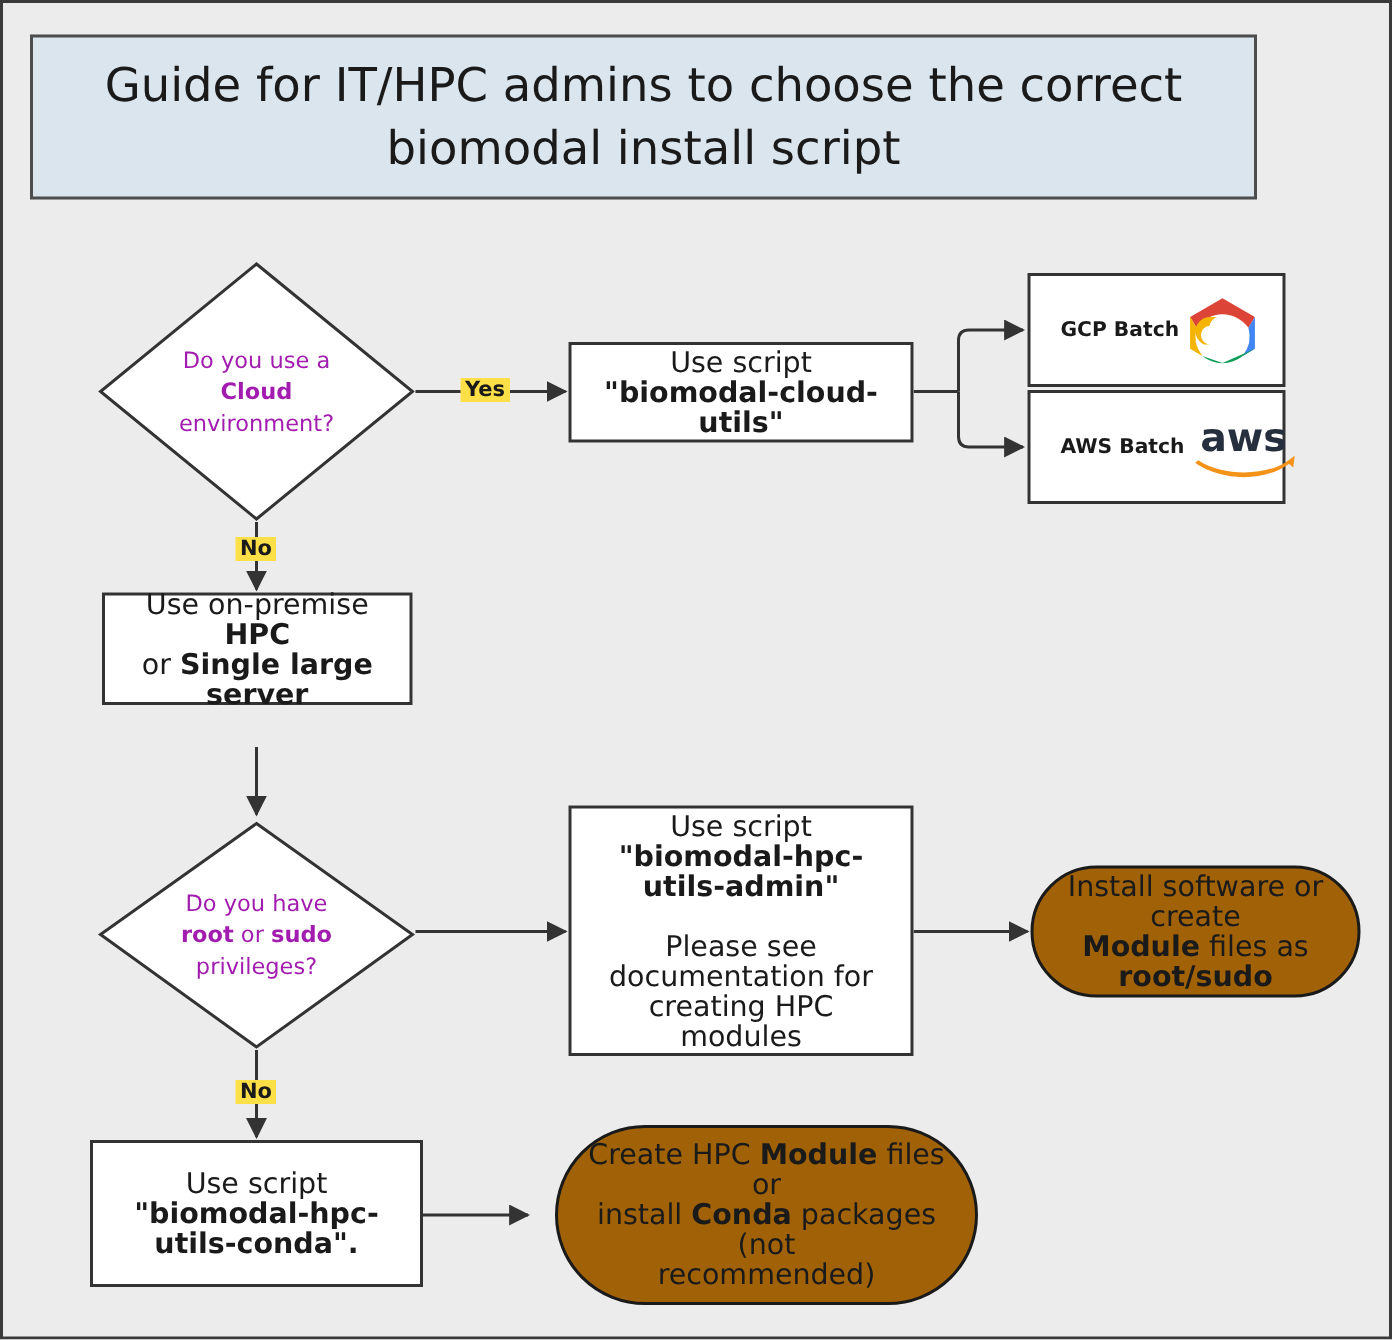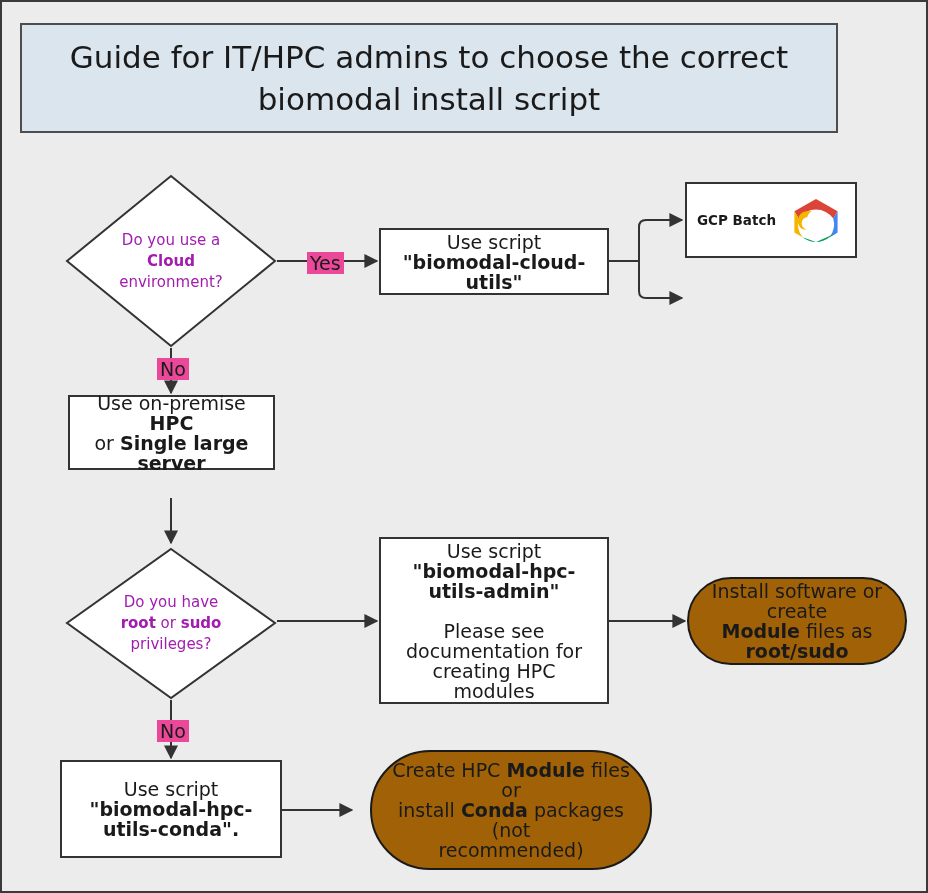--- a/index.html
+++ b/index.html
@@ -86,24 +86,24 @@
     justify-content: center;
     text-align: center;
     font-size: 15px;
     line-height: 21px;
     color: #a21caf;
   }
 
   
   .edge-label {
     position: absolute;
-    font-size: 19px;
-    font-weight: normal;
-    color: #1a1a1a;
-    background: #ec4899;
+    font-size: 14px;
+    font-weight: bold;
+    color: #1a1a1a;
+    background: #fde047;
     padding: 0 3px;
     white-space: nowrap;
   }
 
   
   #edges {
     position: absolute;
     left: 0; top: 0;
     width: 928px;
     height: 893px;
@@ -111,21 +111,21 @@
   }
 
   
   .vendor-box {
     position: absolute;
     background: #ffffff;
     border: 2px solid #333333;
     box-sizing: border-box;
     display: flex;
     align-items: center;
-    padding: 0 10px;
+    padding: 0 20px;
   }
   .vendor-label {
     font-size: 13.5px;
     font-weight: bold;
     color: #1a1a1a;
     white-space: nowrap;
   }
   .vendor-logo {
     margin-left: auto;
     display: flex;
@@ -203,20 +203,30 @@
         <path d="M105 32 L105 76 L88 86 A44 44 0 0 0 96 47 Z" fill="#4285f4"></path>
         <path d="M105 76 L60 96 L32 86 A44 44 0 0 0 88 86 Z" fill="#0f9d58"></path>
         <path d="M15 32 L24 47 A44 44 0 0 0 32 86 L15 76 Z" fill="#f4b400"></path>
 
         <path d="M74 40 a17 17 0 0 0 -32 4 a13 13 0 0 0 2 26 h30 a15 15 0 0 0 0 -30 z" fill="#ffffff"></path>
         <path d="M44 70 a13 13 0 0 1 -2 -26 a17 17 0 0 1 10 -12 l-12 0 a20 20 0 0 0 -6 38 z" fill="#f4b400"></path>
       </svg>
     </span>
   </div>
 
+  <div class="vendor-box" style="left:683px; top:258px; width:172px; height:76px;">
+    <span class="vendor-label">AWS Batch</span>
+    <span class="vendor-logo">
+      <svg width="78" height="50" viewBox="0 0 160 100" xmlns="http://www.w3.org/2000/svg">
+        <text x="80" y="55" text-anchor="middle" font-family="'DejaVu Sans','Liberation Sans',sans-serif" font-size="54" font-weight="bold" fill="#252f3e">aws</text>
+        <path d="M14 72 C 52 98, 112 98, 146 70 L 139 70 C 108 90, 52 90, 18 68 Z" fill="#f59218"></path>
+        <path d="M139 70 L 150 62 L 148 78 Z" fill="#f59218"></path>
+      </svg>
+    </span>
+  </div>
 
   <div class="node rect" style="left:66px; top:393px; width:207px; height:75px;">
     <div class="txt">
       <span>Use on-premise </span><b>HPC</b><br>
       <span>or </span><b>Single large</b><br>
       <b>server</b>
     </div>
   </div>
 
   <div class="diamond-wrap" style="left:63px; top:545px; width:212px; height:153px;">

